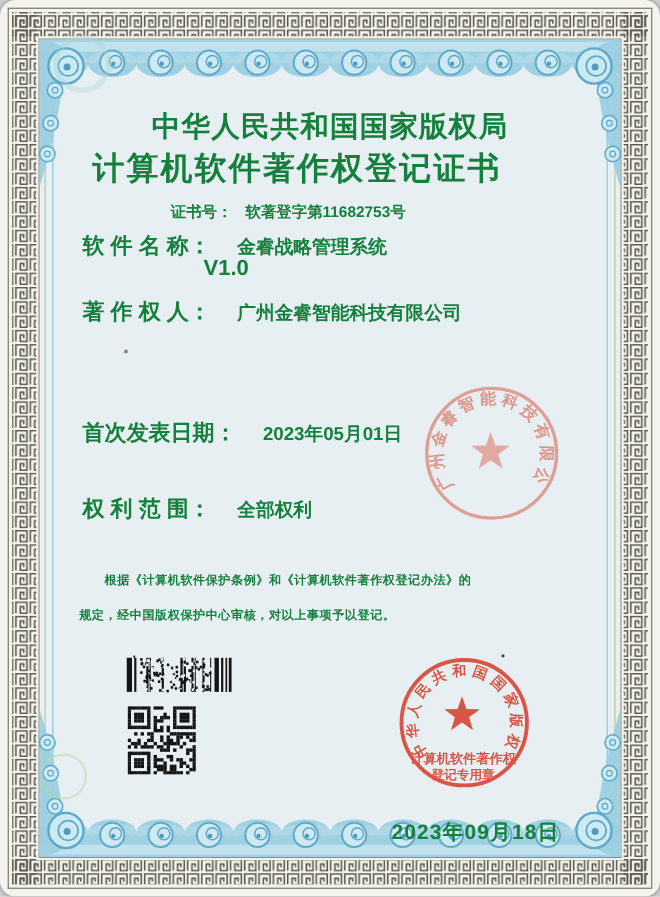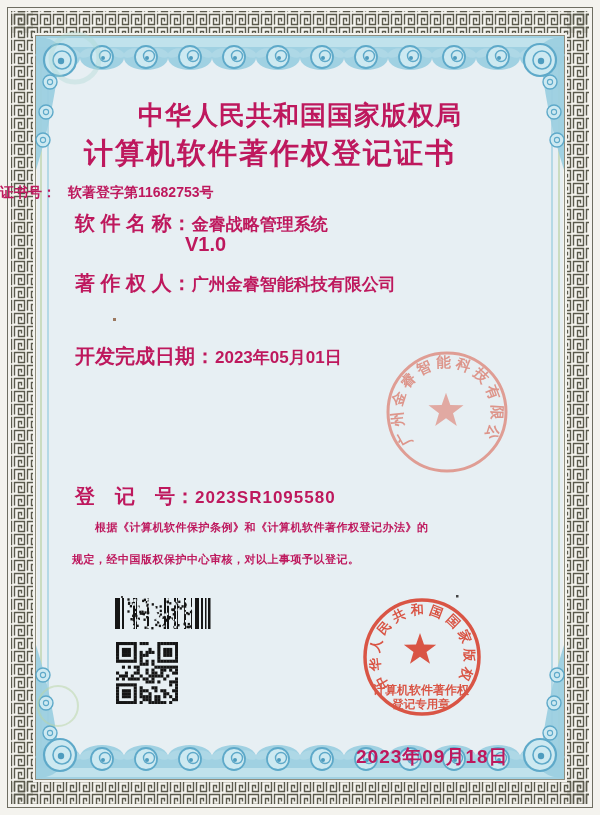--- a/index.html
+++ b/index.html
@@ -1,31 +1,31 @@
 <!DOCTYPE html>
 <html><head>
 <meta charset="utf-8">
 <style>
   html,body{margin:0;padding:0;background:#cfcfcf;}
   .page{
     position:relative;width:600px;height:815px;background:#f4f3ee;
-    font-family:"Liberation Sans","DejaVu Sans",sans-serif;color:#be185d;
-    overflow:hidden;box-shadow:0 0 4px rgba(0,0,0,.4);
+    font-family:"Liberation Sans","DejaVu Sans",sans-serif;color:#15803d;
+    overflow:hidden;box-shadow:0 0 4px rgba(0,0,0,.4);border-radius:14px;
   }
   svg.layer{position:absolute;left:0;top:0;width:600px;height:815px;pointer-events:none;}
   .authority-name{position:absolute;top:98px;left:0;width:600px;text-align:center;
     font-size:26px;font-weight:bold;letter-spacing:1px;white-space:nowrap;}
   .cert-title{position:absolute;top:134px;left:0;width:540px;text-align:center;
     font-size:29px;font-weight:bold;letter-spacing:2px;white-space:nowrap;}
-  .cert-no{position:absolute;top:184px;left:0;width:524px;text-align:left;
+  .cert-no{position:absolute;top:184px;left:0;width:524px;text-align:center;
     font-size:14px;font-weight:bold;white-space:nowrap;}
   .cert-no .lbl{margin-right:12px;}
   .row{position:absolute;left:75px;font-size:16px;font-weight:bold;white-space:nowrap;}
   .row .lbl{display:inline-block;min-width:110px;font-size:20px;}
-  .row .val{font-size:17px;}
+  .row .val{font-size:17px;margin-left:24px;}
   .version-line{position:absolute;left:185px;top:233px;font-size:20px;font-weight:bold;}
   .statement-line{position:absolute;font-size:11px;font-weight:600;letter-spacing:.5px;white-space:nowrap;}
   #stline1{left:95px;top:520px;}
   #stline2{left:72px;top:552px;text-align:center;}
   .issue-date{position:absolute;left:356px;top:744px;font-size:19px;font-weight:bold;letter-spacing:1px;white-space:nowrap;}
   .code-svg{position:absolute;}
   #barcode-svg{left:115px;top:597px;}
   #qr-svg{left:116px;top:642px;}
 </style>
 </head>
@@ -234,25 +234,25 @@
   </div>
 
   <div class="row" style="top:210px">
     <span class="lbl">软 件 名 称：</span><span class="val">金睿战略管理系统</span>
   </div>
   <div class="version-line">V1.0</div>
 
   <div class="row" style="top:270px">
     <span class="lbl">著 作 权 人：</span><span class="val">广州金睿智能科技有限公司</span>
   </div>
-  <div class="row" style="top:343px">
-    <span class="lbl">开发完成日期：</span><span class="val">2023年05月01日</span>
+  <div class="row" style="top:380px">
+    <span class="lbl">首次发表日期：</span><span class="val">2023年05月01日</span>
   </div>
-  <div class="row" style="top:483px">
-    <span class="lbl">登　记　号：</span><span class="val" style="letter-spacing:1px">2023SR1095580</span>
+  <div class="row" style="top:449px">
+    <span class="lbl">权 利 范 围：</span><span class="val">全部权利</span>
   </div>
 
   <div class="statement-line" id="stline1">根据《计算机软件保护条例》和《计算机软件著作权登记办法》的</div>
   <div class="statement-line" id="stline2">规定，经中国版权保护中心审核，对以上事项予以登记。</div>
 
   <svg class="code-svg" id="barcode-svg" width="96" height="34">
       <rect x="0" y="1" width="5" height="31" fill="#151515"></rect>
       <rect x="7" y="1" width="2" height="31" fill="#151515"></rect>
       <rect x="18" y="1" width="2" height="31" fill="#151515"></rect>
       <rect x="21" y="1" width="1" height="31" fill="#151515"></rect>

